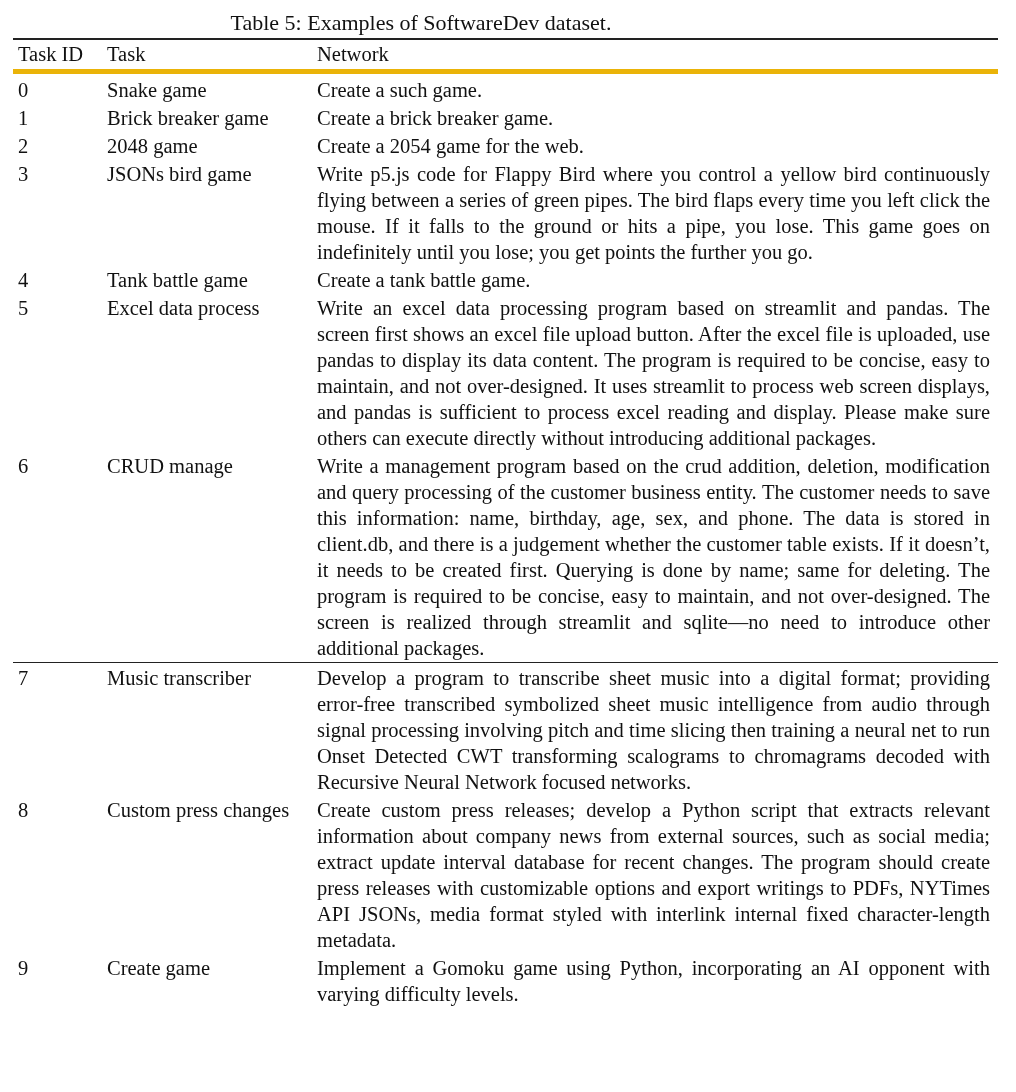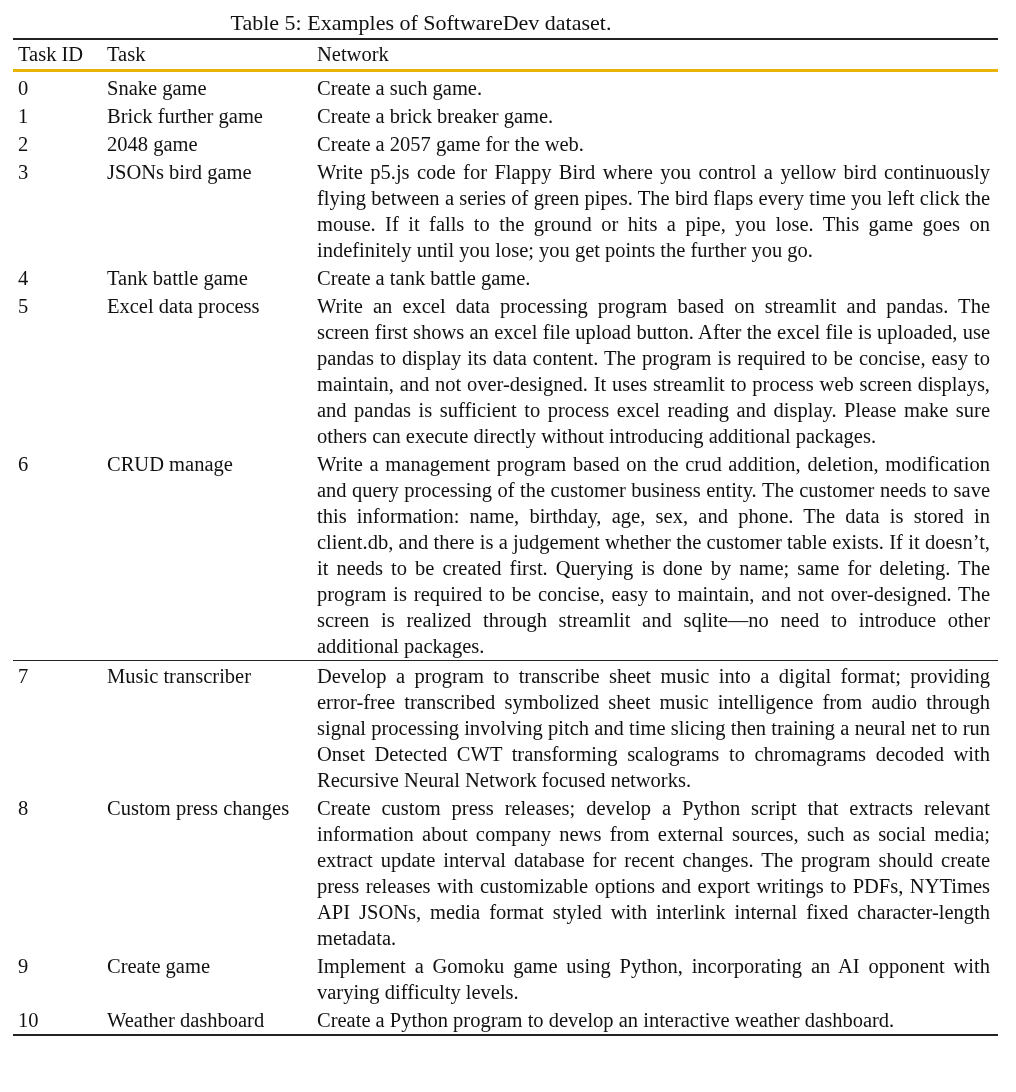--- a/index.html
+++ b/index.html
@@ -10,21 +10,21 @@
     }
     .wrap { position: relative; width: 842px; }
     .caption {
       text-align: center; font-size: 22px; line-height: 26px;
       margin: 0; padding-top: 10px; height: 28px;
     }
     table.t {
       position: absolute; left: 13px; top: 38px; width: 985px;
       border-collapse: collapse; font-size: 20.5px; line-height: 26px;
     }
-    table.t thead tr { border-top: 2.5px solid #222; border-bottom: 3px solid #eab308; margin-left: 42px; }
+    table.t thead tr { border-top: 2.5px solid #222; border-bottom: 5px solid #eab308; margin-left: 42px; }
     table.t tbody tr.last { border-bottom: 2.5px solid #222; }
     table.t tbody tr.sep { border-top: 1px solid #222; }
     th, td { text-align: left; vertical-align: top; padding: 1px 0 1px 0; font-weight: normal; }
     th { padding-top: 1px; padding-bottom: 2px; }
     .c-id { width: 89px; padding-left: 5px; }
     .c-task { width: 210px; white-space: nowrap; }
     .c-prompt { text-align: justify; padding-right: 8px; hyphens: manual; }
     tbody tr:first-child td { padding-top: 3px; }
     tr.sep td { padding-top: 2px; }
   </style>
@@ -43,27 +43,27 @@
       </tr>
     </thead>
     <tbody>
       <tr>
         <td class="c-id">0</td>
         <td class="c-task">Snake game</td>
         <td class="c-prompt">Create a such game.</td>
       </tr>
       <tr>
         <td class="c-id">1</td>
-        <td class="c-task">Brick further game</td>
+        <td class="c-task">Brick breaker game</td>
         <td class="c-prompt">Create a brick breaker game.</td>
       </tr>
       <tr>
         <td class="c-id">2</td>
         <td class="c-task">2048 game</td>
-        <td class="c-prompt">Create a 2057 game for the web.</td>
+        <td class="c-prompt">Create a 2054 game for the web.</td>
       </tr>
       <tr>
         <td class="c-id">3</td>
         <td class="c-task">JSONs bird game</td>
         <td class="c-prompt">Write p5.js code for Flappy Bird where you control a yellow bird continu­ously flying between a series of green pipes. The bird flaps every time you left click the mouse. If it falls to the ground or hits a pipe, you lose. This game goes on indefinitely until you lose; you get points the further you go.</td>
       </tr>
       <tr>
         <td class="c-id">4</td>
         <td class="c-task">Tank battle game</td>
         <td class="c-prompt">Create a tank battle game.</td>
@@ -86,20 +86,15 @@
       <tr>
         <td class="c-id">8</td>
         <td class="c-task">Custom press changes</td>
         <td class="c-prompt">Create custom press releases; develop a Python script that extracts rele­vant information about company news from external sources, such as social media; extract update interval database for recent changes. The program should create press releases with customizable options and export writings to PDFs, NYTimes API JSONs, media format styled with interlink internal fixed character-length metadata.</td>
       </tr>
       <tr>
         <td class="c-id">9</td>
         <td class="c-task">Create game</td>
         <td class="c-prompt">Implement a Gomoku game using Python, incorporating an AI opponent with varying difficulty levels.</td>
       </tr>
-      <tr class="last">
-        <td class="c-id">10</td>
-        <td class="c-task">Weather dashboard</td>
-        <td class="c-prompt">Create a Python program to develop an interactive weather dashboard.</td>
-      </tr>
     </tbody>
   </table>
 </div>
 
 </body></html>

